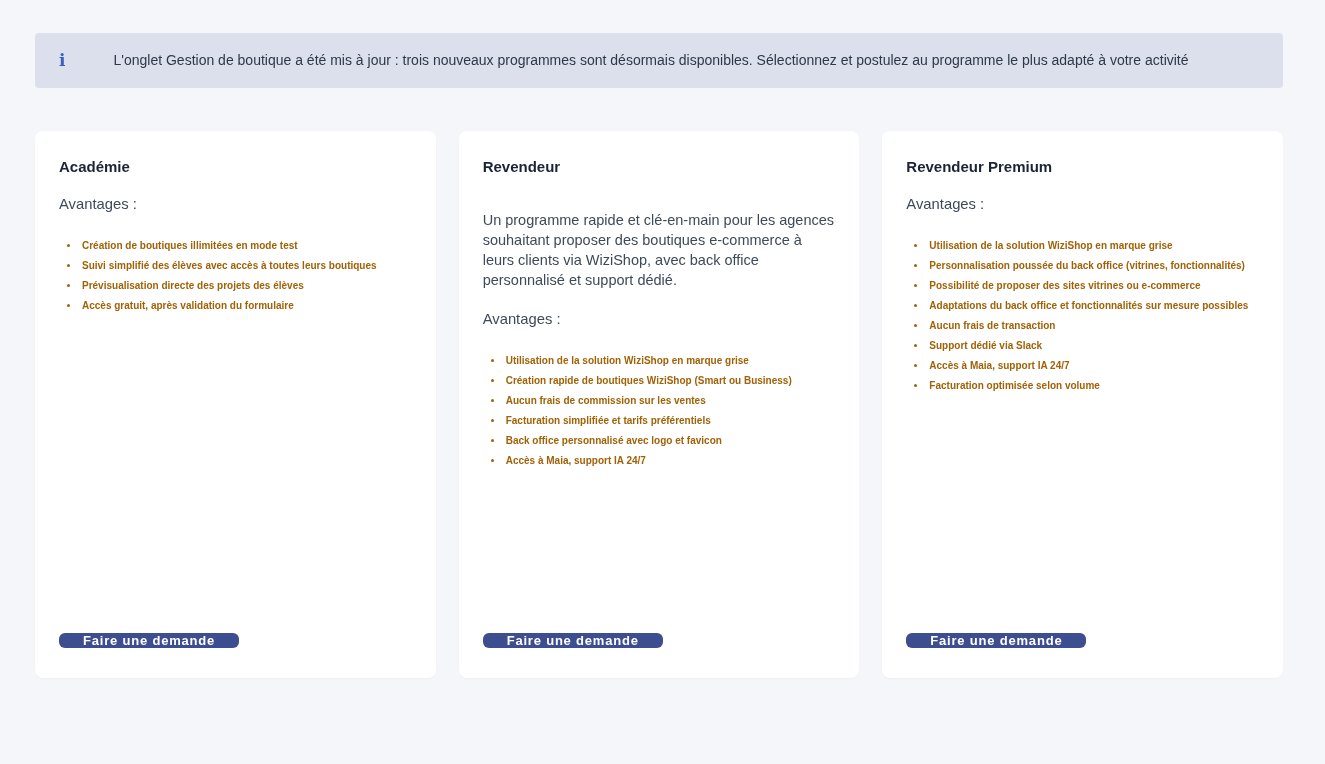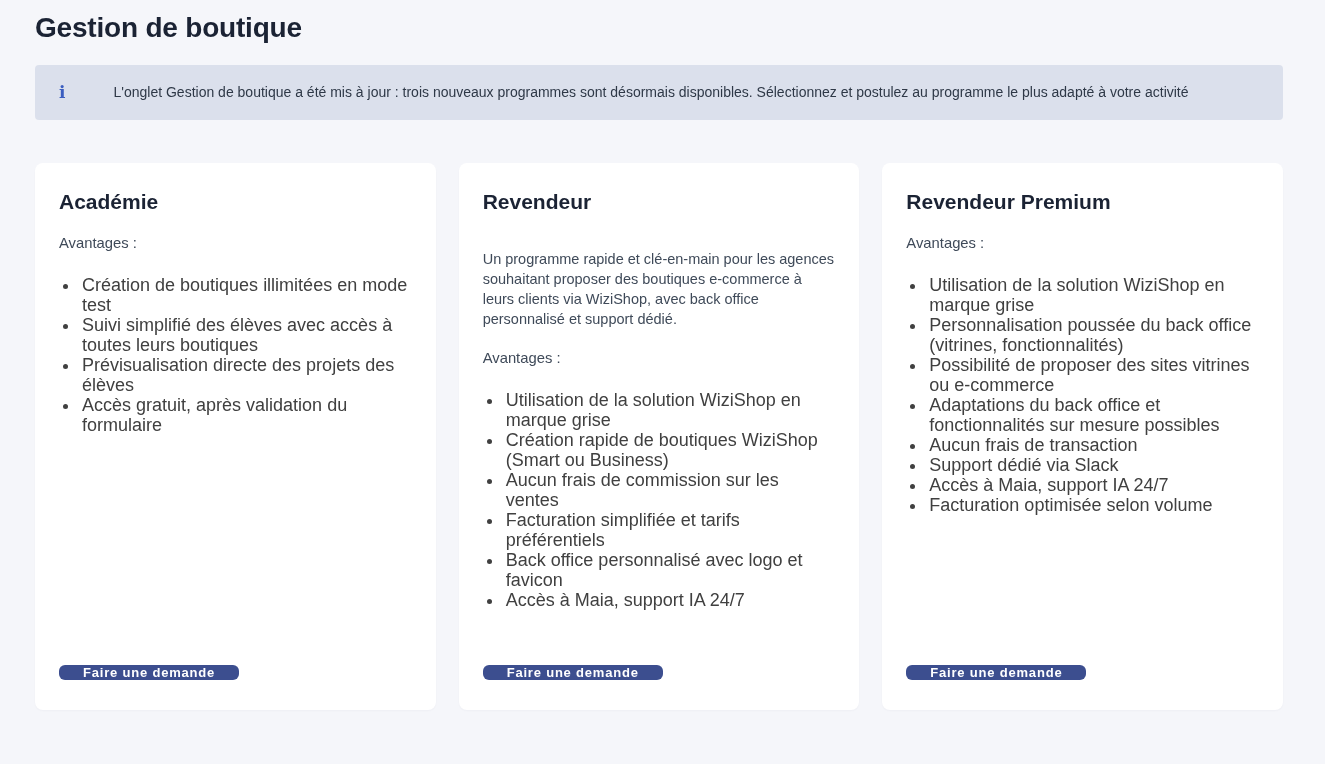--- a/index.html
+++ b/index.html
@@ -59,66 +59,66 @@
   .card {
     background: #ffffff;
     border-radius: 8px;
     height: 547px;
     padding: 27px 24px 30px 24px;
     display: flex;
     flex-direction: column;
     box-shadow: 0 1px 2px rgba(27, 35, 52, 0.03);
   }
   .card-title {
-    font-size: 21px;
+    font-size: 15px;
     font-weight: 700;
     color: #1b2334;
   }
   .card-desc {
     margin-top: 35px;
     font-size: 14.5px;
     line-height: 20px;
     color: #3f4a59;
   }
   .card-adv-label {
     margin-top: 21px;
     font-size: 14.8px;
     color: #3f4a59;
   }
   .adv-list {
     margin-top: 24px;
     padding-left: 21px;
     list-style: disc outside;
   }
   .adv-list li {
-    font-size: 18px;
+    font-size: 10px;
     line-height: 20px;
-    color: #404040;
+    color: #a16207;
     padding-left: 2px;
+    font-weight: bold;
   }
   .cta {
     margin-top: auto;
     align-self: flex-start;
     background: #3c4e8f;
     color: #ffffff;
     border: none;
     border-radius: 6px;
     padding: 0 24px;
     font-family: "Liberation Sans", "DejaVu Sans", sans-serif;
     font-size: 13px;
     font-weight: 700;
     letter-spacing: 0.8px;
     cursor: pointer;
   }
 </style>
 </head>
 <body>
 
 <div class="page">
-  <h1 class="page-title">Gestion de boutique</h1>
 
   <div class="info-banner">
     <span class="info-icon">i</span>
     <span class="info-text">L'onglet Gestion de boutique a été mis à jour : trois nouveaux programmes sont désormais disponibles. Sélectionnez et postulez au programme le plus adapté à votre activité</span>
   </div>
 
   <div class="cards-grid">
   <section class="card">
     <h3 class="card-title">Académie</h3>
     <p class="card-adv-label">Avantages :</p>

